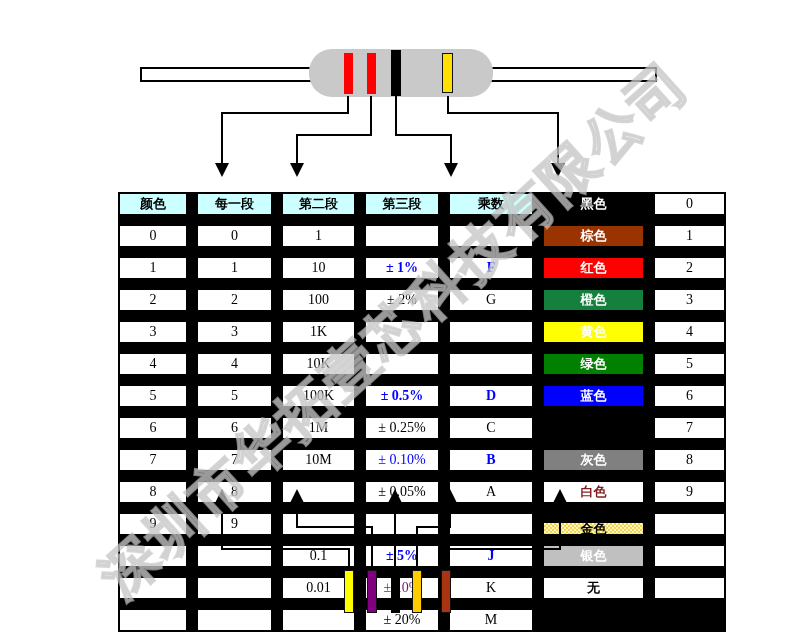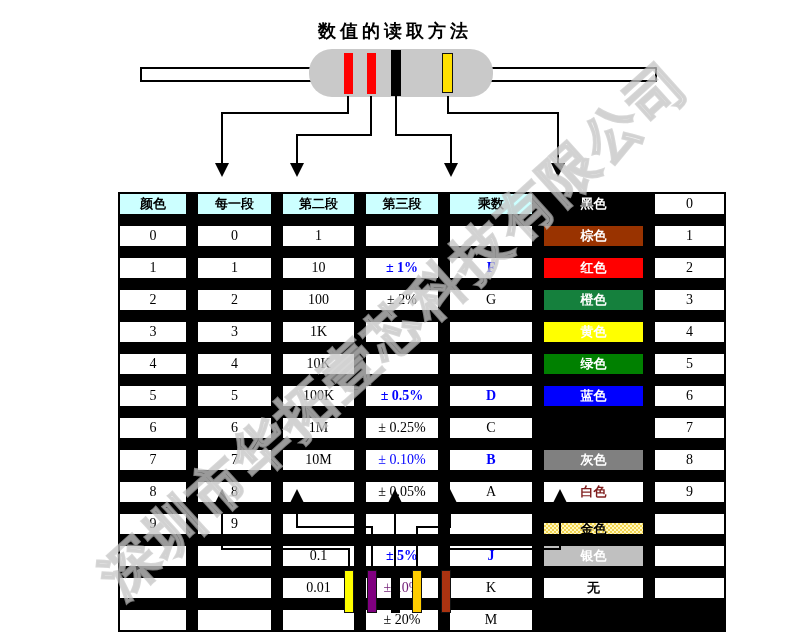--- a/index.html
+++ b/index.html
@@ -53,21 +53,20 @@
     -webkit-text-stroke:2px rgba(193,193,193,0.65);
     transform:rotate(-42deg);transform-origin:center center;
     pointer-events:none;white-space:nowrap;
   }
 </style>
 </head>
 <body>
 
 <div class="canvas" id="canvas">
 
-  <div class="title">数值的读取方法</div>
 
   <div class="lead top"></div>
   <div class="rbody top"></div>
 
   <div class="lead bottom"></div>
   <div class="rbody bottom"></div>
 
   <svg class="arrows" width="790" height="632" viewBox="0 0 790 632">
     <g stroke="#000" stroke-width="2" fill="none">
       <path d="M348,96 L348,113 L222,113 L222,165"></path>

